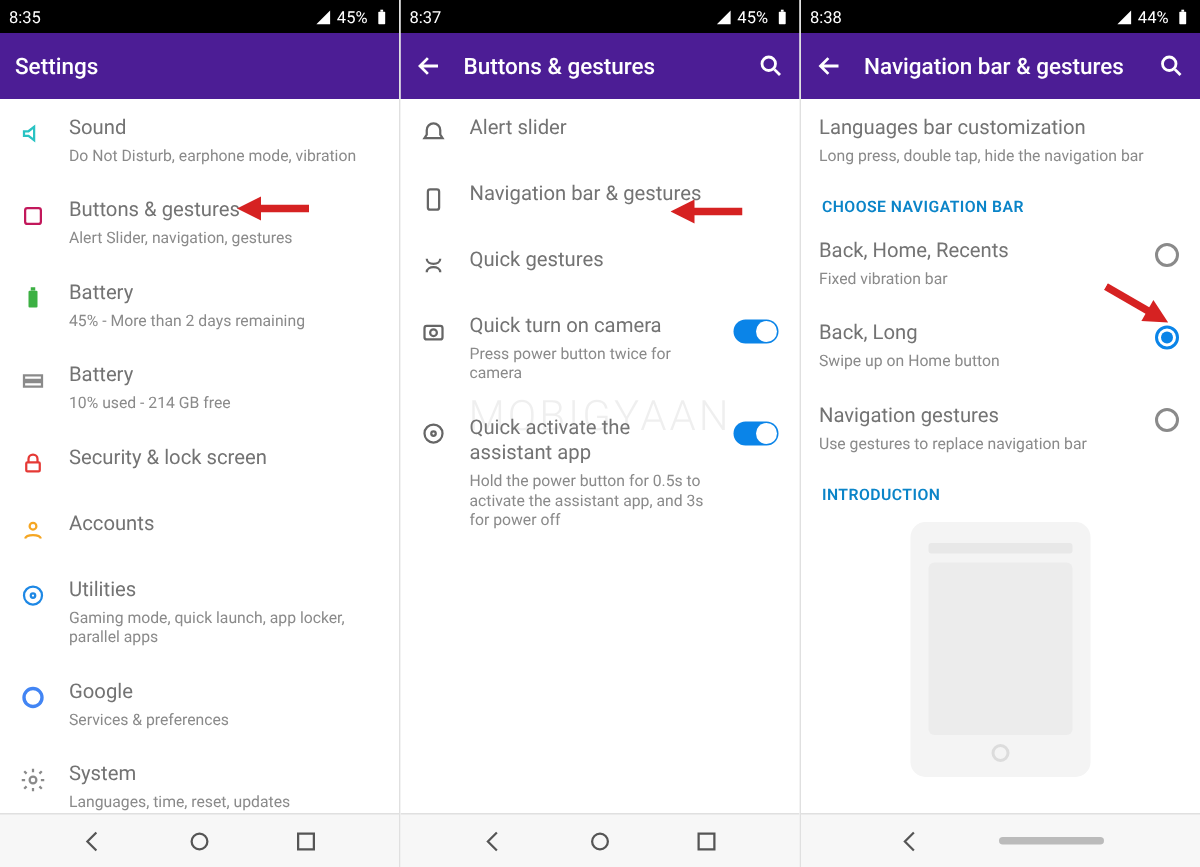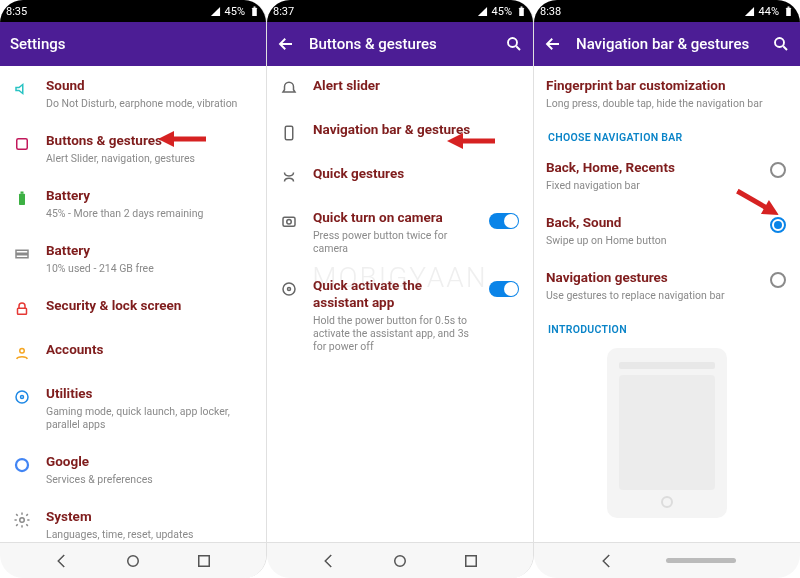--- a/index.html
+++ b/index.html
@@ -17,21 +17,20 @@
     height: 578px;
     background: #fff;
   }
   .panel {
     flex: 1 1 0;
     position: relative;
     display: flex;
     flex-direction: column;
     overflow: hidden;
     border-right: 1px solid #e0e0e0;
-    border-radius: 23px;
   }
   .panel:last-child { border-right: none; }
   
   .status {
     height: 22px;
     background: #000;
     color: #fff;
     font-size: 11px;
     display: flex;
     align-items: center;
@@ -68,21 +67,21 @@
     padding: 11px 14px 11px 12px;
     gap: 14px;
     position: relative;
   }
   .row .icon {
     width: 20px; height: 20px; flex: none;
     display: flex; align-items: center; justify-content: center;
     margin-top: 2px;
   }
   .row .texts { flex: 1; min-width: 0; }
-  .row .label { font-size: 13.5px; color: #7f1d1d; line-height: 1.25; font-weight: bold; }
+  .row .label { font-size: 13.5px; color: #737373; line-height: 1.25; }
   .row .sub { font-size: 10.5px; color: #8a8a8a; line-height: 1.25; margin-top: 3px; }
   .section-label {
     font-size: 10.5px;
     color: #0a84c8;
     font-weight: 600;
     letter-spacing: 0.3px;
     padding: 10px 14px 4px 14px;
   }
   .toggle {
     width: 30px; height: 16px; border-radius: 8px;
@@ -416,35 +415,35 @@
         </svg>
       <span class="title">Navigation bar &amp; gestures</span>
       <svg class="search" viewBox="0 0 24 24" fill="none" stroke="#fff" stroke-width="2.5">
           <circle cx="10" cy="10" r="6"></circle>
           <path d="M20 20l-5-5"></path>
         </svg>
     </div>
     <div class="list">
       <div class="row">
         <div class="texts">
-            <div class="label">Fingerprint bar customization</div>
+            <div class="label">Languages bar customization</div>
             <div class="sub">Long press, double tap, hide the navigation bar</div>
           </div>
       </div>
       <div class="section-label">CHOOSE NAVIGATION BAR</div>
       <div class="row">
         <div class="texts">
             <div class="label">Back, Home, Recents</div>
-            <div class="sub">Fixed navigation bar</div>
+            <div class="sub">Fixed vibration bar</div>
           </div>
         <div class="radio"></div>
       </div>
       <div class="row">
         <div class="texts">
-            <div class="label">Back, Sound</div>
+            <div class="label">Back, Long</div>
             <div class="sub">Swipe up on Home button</div>
           </div>
         <div class="radio checked"></div>
       </div>
       <div class="row">
         <div class="texts">
             <div class="label">Navigation gestures</div>
             <div class="sub">Use gestures to replace navigation bar</div>
           </div>
         <div class="radio"></div>

